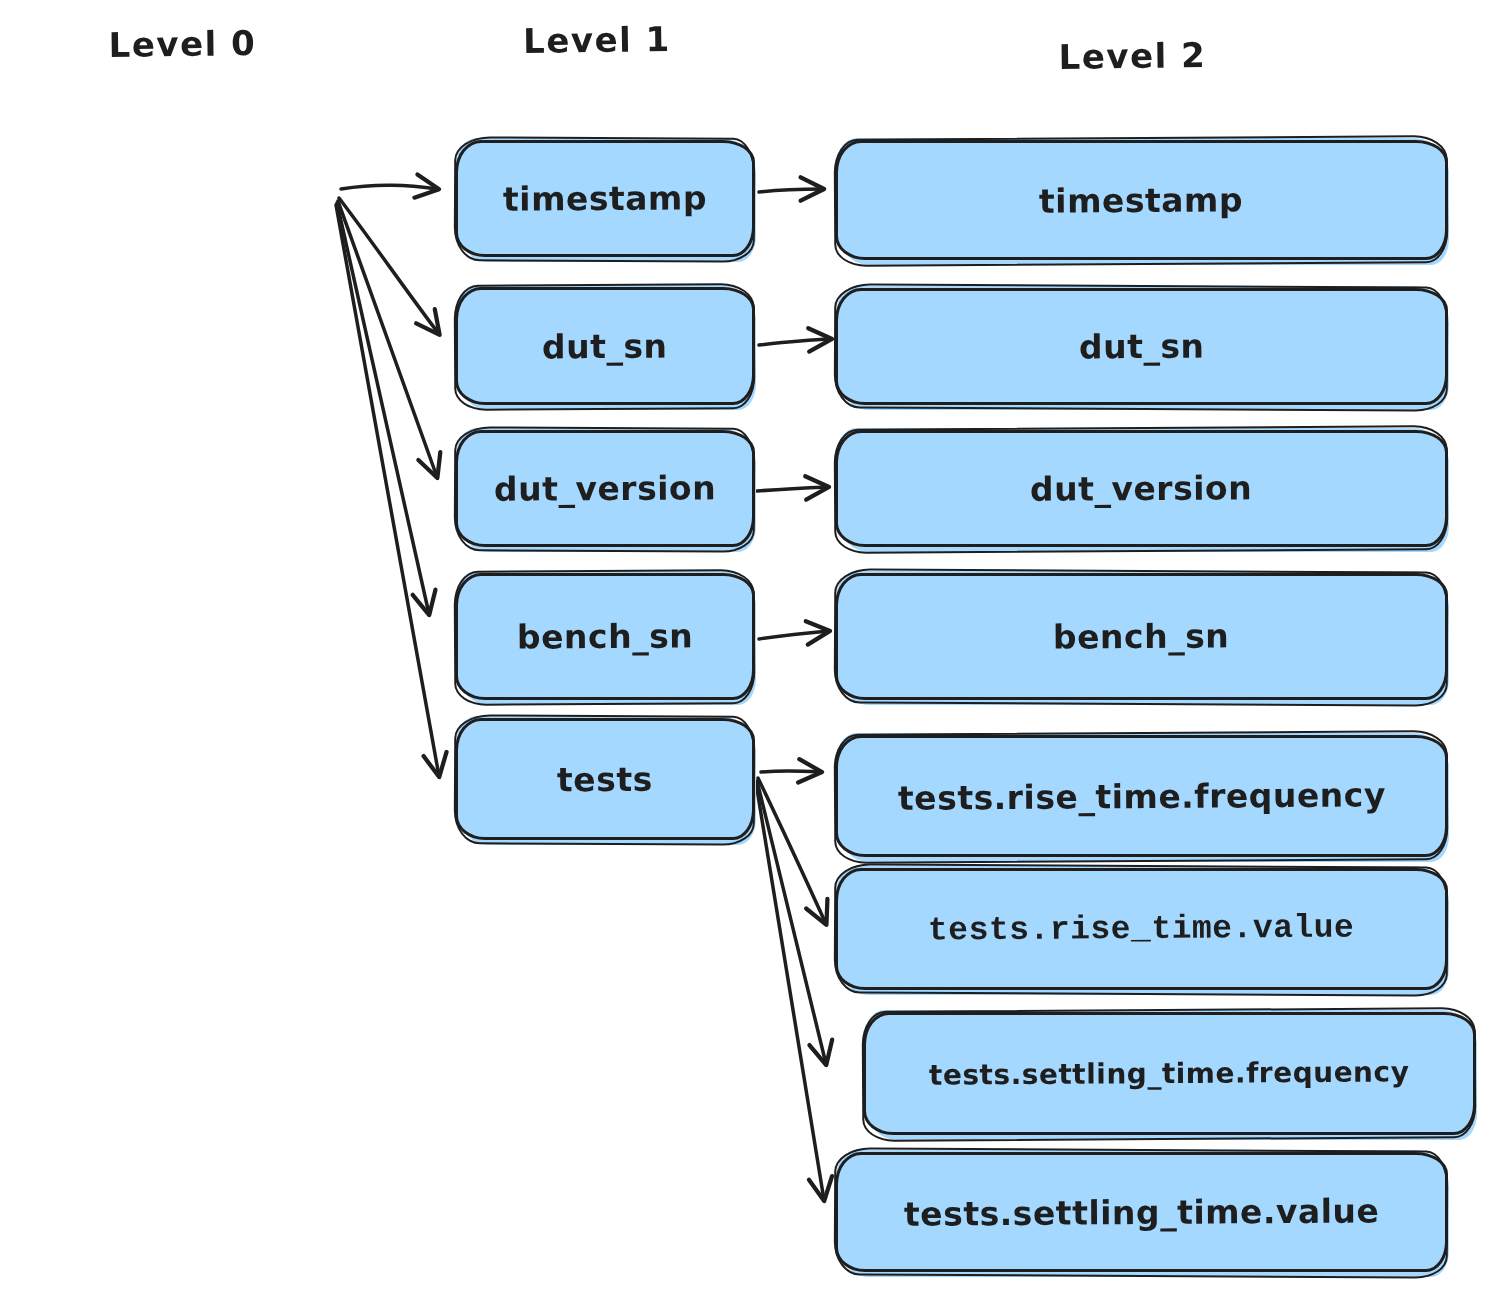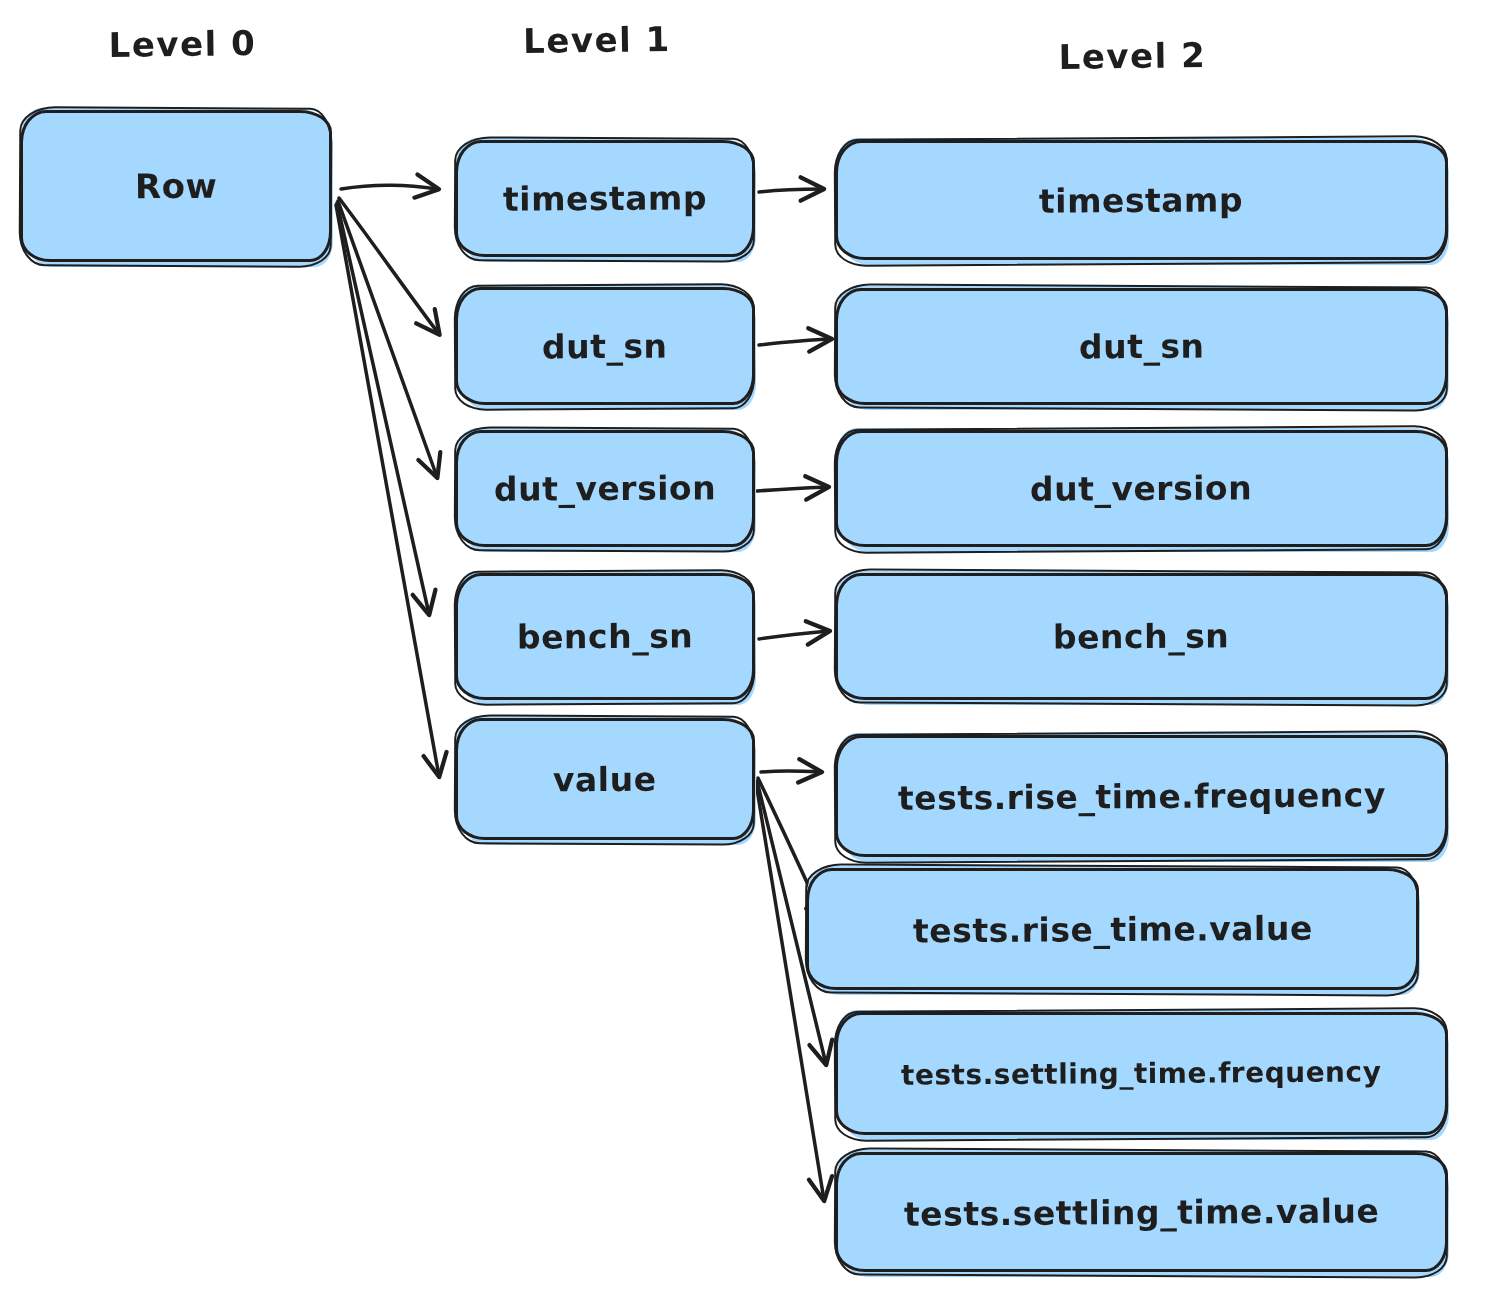--- a/index.html
+++ b/index.html
@@ -27,21 +27,21 @@
     content:""; position:absolute; inset:-6px -3px -8px -4px;
     border:2.5px solid var(--ink);
     border-radius:36px 22px 32px 26px / 24px 36px 22px 34px;
     transform:rotate(0.3deg); pointer-events:none;
   }
   .node.alt::before {
     transform:rotate(-0.35deg);
     border-radius:24px 34px 22px 32px / 34px 24px 32px 22px;
   }
   .node .lbl { position:relative; transform:rotate(-0.4deg); white-space:nowrap; }
-  .fs-sm { font-size:28px; }
+  .fs-sm { font-size:28px;margin-left:28px; }
   svg.edges { position:absolute; left:0; top:0; pointer-events:none; }
   path.shaft { fill:none; stroke:var(--ink); stroke-width:3.5; stroke-linecap:round; }
 </style>
 </head>
 <body>
 
 <div class="stage">
 
   <div class="col-header" style="left:75px; top:24px; width:215px;">Level 0</div>
   <div class="col-header" style="left:492px; top:20px; width:210px;">Level 1</div>
@@ -63,56 +63,53 @@
     <path class="shaft" marker-end="url(#ah)" d="M759,345 C786,342 806,340 831,339"></path>
     <path class="shaft" marker-end="url(#ah)" d="M757,491 C783,489 804,488 828,487"></path>
     <path class="shaft" marker-end="url(#ah)" d="M759,639 C786,635 806,633 829,631"></path>
 
     <path class="shaft" marker-end="url(#ah)" d="M761,772 C786,770 802,771 821,772"></path>
     <path class="shaft" marker-end="url(#ah)" d="M758,778 C783,830 806,880 826,924"></path>
     <path class="shaft" marker-end="url(#ah)" d="M757,781 C781,878 805,976 826,1064"></path>
     <path class="shaft" marker-end="url(#ah)" d="M756,783 C780,928 803,1068 824,1200"></path>
   </svg>
 
-  <div class="node" style="left:20px; top:110px; width:312px; height:152px; font-size:34px;">
-    <span class="lbl">Row</span>
-  </div>
 
   <div class="node" style="left:455px; top:140px; width:300px; height:117px;">
     <span class="lbl">timestamp</span>
   </div>
   <div class="node alt" style="left:455px; top:287px; width:300px; height:118px;">
     <span class="lbl">dut_sn</span>
   </div>
   <div class="node" style="left:455px; top:430px; width:300px; height:117px;">
     <span class="lbl">dut_version</span>
   </div>
   <div class="node alt" style="left:455px; top:573px; width:300px; height:127px;">
     <span class="lbl">bench_sn</span>
   </div>
   <div class="node" style="left:455px; top:718px; width:300px; height:122px;">
-    <span class="lbl">value</span>
+    <span class="lbl">tests</span>
   </div>
 
   <div class="node alt" style="left:835px; top:140px; width:613px; height:120px;">
     <span class="lbl">timestamp</span>
   </div>
   <div class="node" style="left:835px; top:288px; width:613px; height:117px;">
     <span class="lbl">dut_sn</span>
   </div>
   <div class="node alt" style="left:835px; top:430px; width:613px; height:117px;">
     <span class="lbl">dut_version</span>
   </div>
   <div class="node" style="left:835px; top:573px; width:613px; height:127px;">
     <span class="lbl">bench_sn</span>
   </div>
   <div class="node alt" style="left:835px; top:735px; width:613px; height:122px;">
     <span class="lbl">tests.rise_time.frequency</span>
   </div>
-  <div class="node" style="left:806px; top:868px; width:613px; height:122px;">
+  <div class="node" style="left:835px; top:868px; width:613px; height:122px;font-family:Liberation Mono, monospace;">
     <span class="lbl">tests.rise_time.value</span>
   </div>
   <div class="node alt fs-sm" style="left:835px; top:1012px; width:613px; height:123px;">
     <span class="lbl">tests.settling_time.frequency</span>
   </div>
   <div class="node" style="left:835px; top:1152px; width:613px; height:120px;">
     <span class="lbl">tests.settling_time.value</span>
   </div>
 
 </div>

